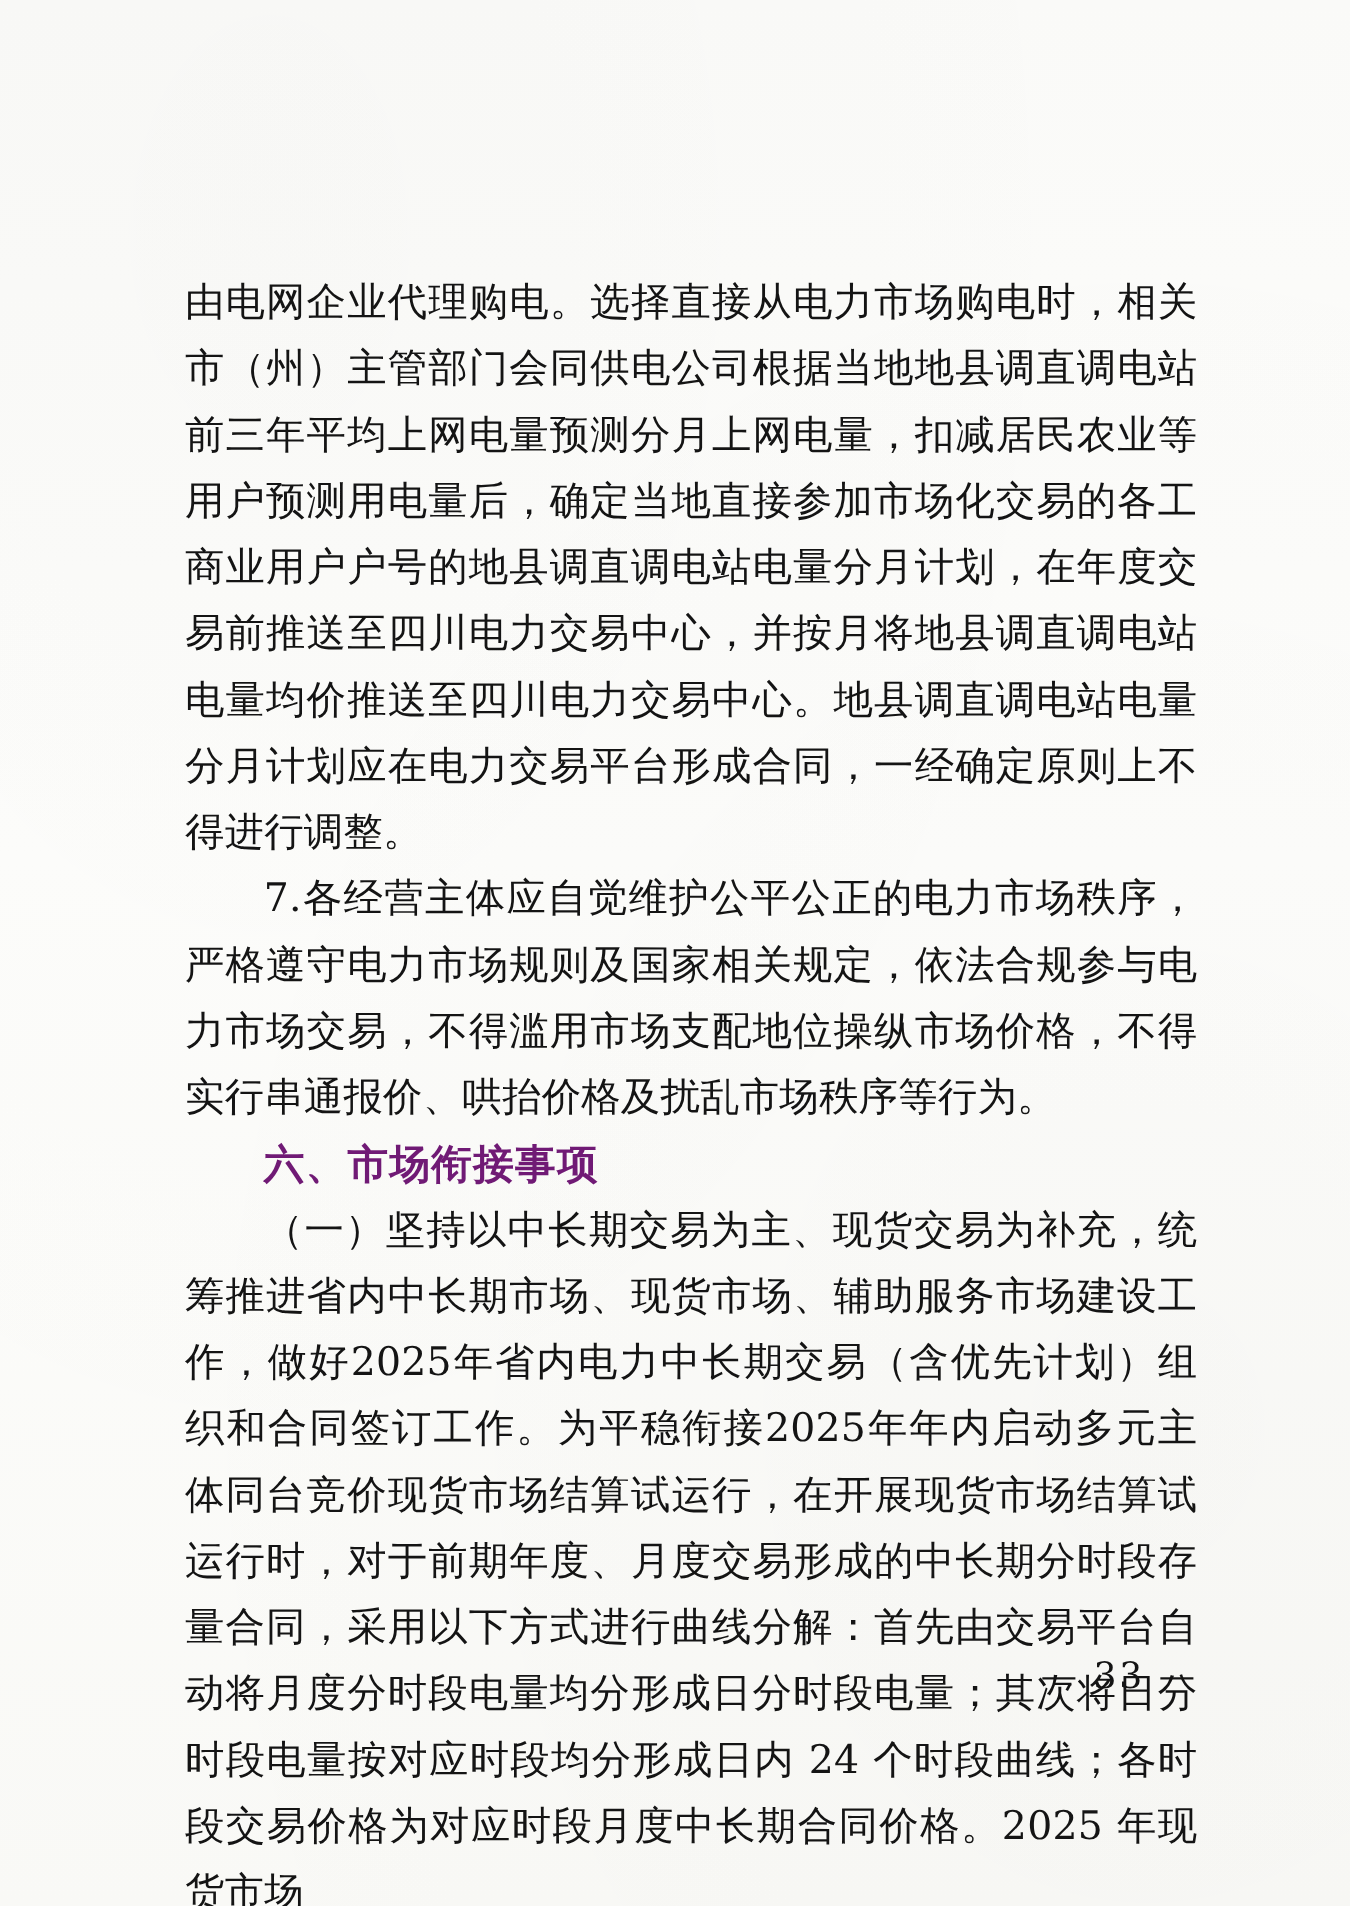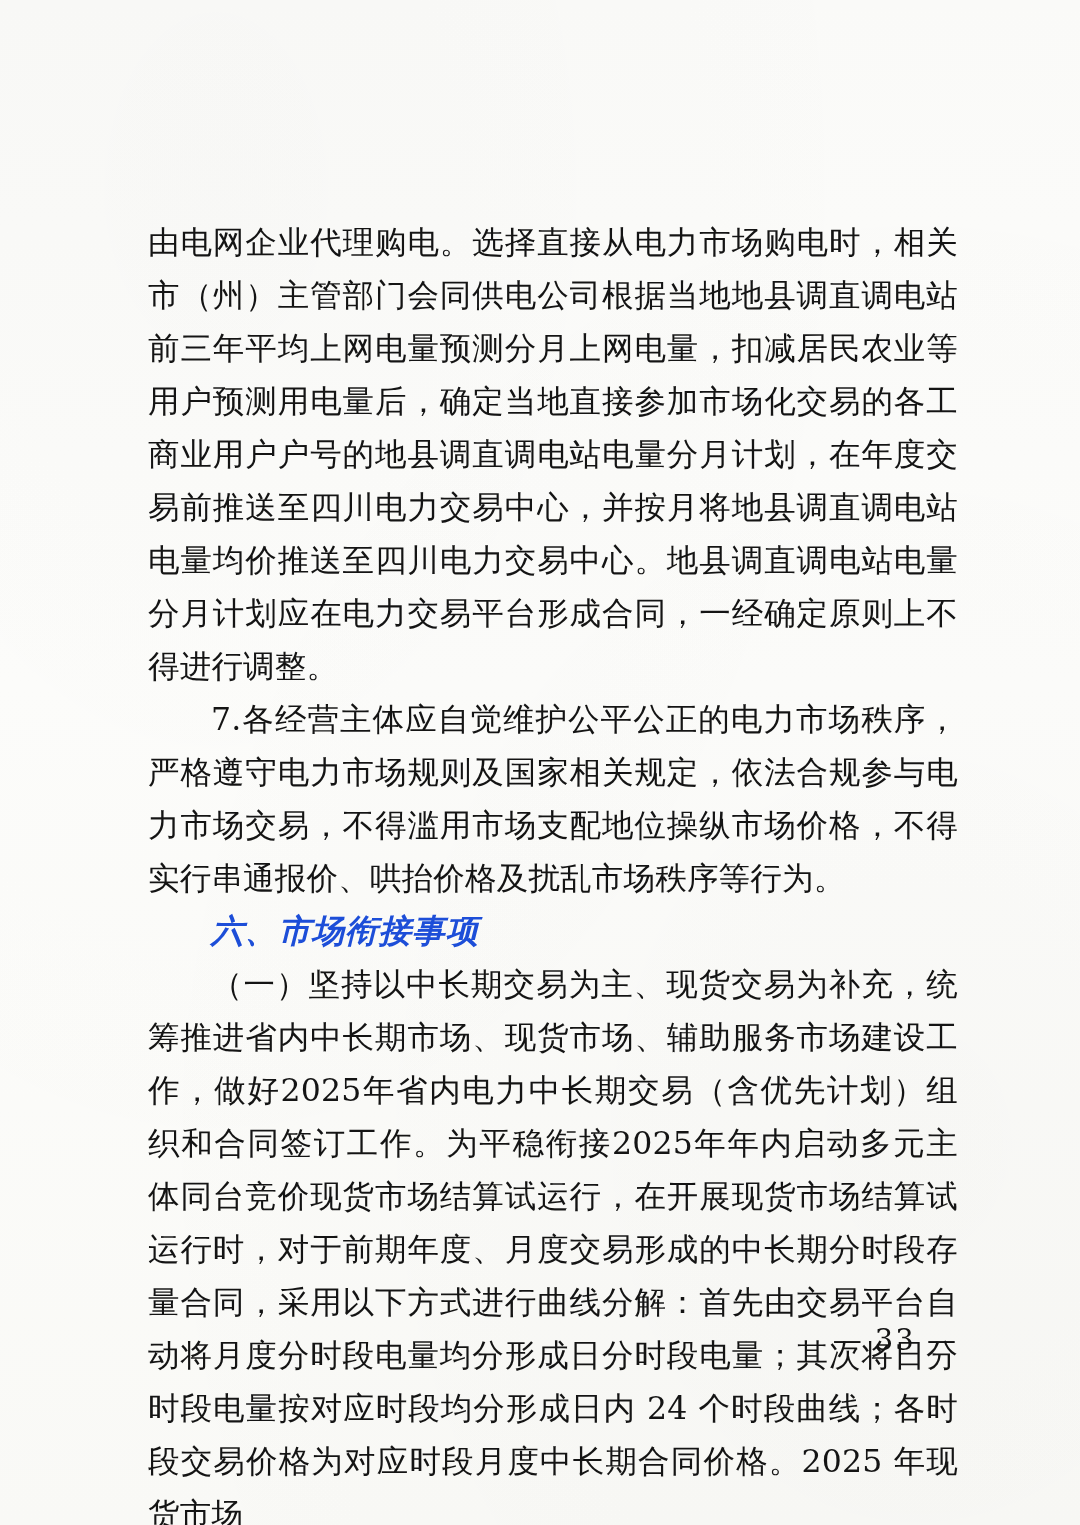--- a/index.html
+++ b/index.html
@@ -49,23 +49,22 @@
   p.cont {
     text-indent: 0;
   }
   h2.section {
     margin: 0;
     font-size: 32.5px;
     line-height: 53px;
     font-weight: bold;
     text-indent: 63px;
     font-family: "DejaVu Sans", "Liberation Sans", sans-serif;
-    color: #1d4ed8;
+    color: #701a75;
     letter-spacing: 1px;
-    font-style: italic;
   }
   .blk {
     margin-bottom: 0px;
   }
   .page-number {
     position: absolute;
     left: 0;
     right: 0;
     bottom: 168px;
     text-align: right;

